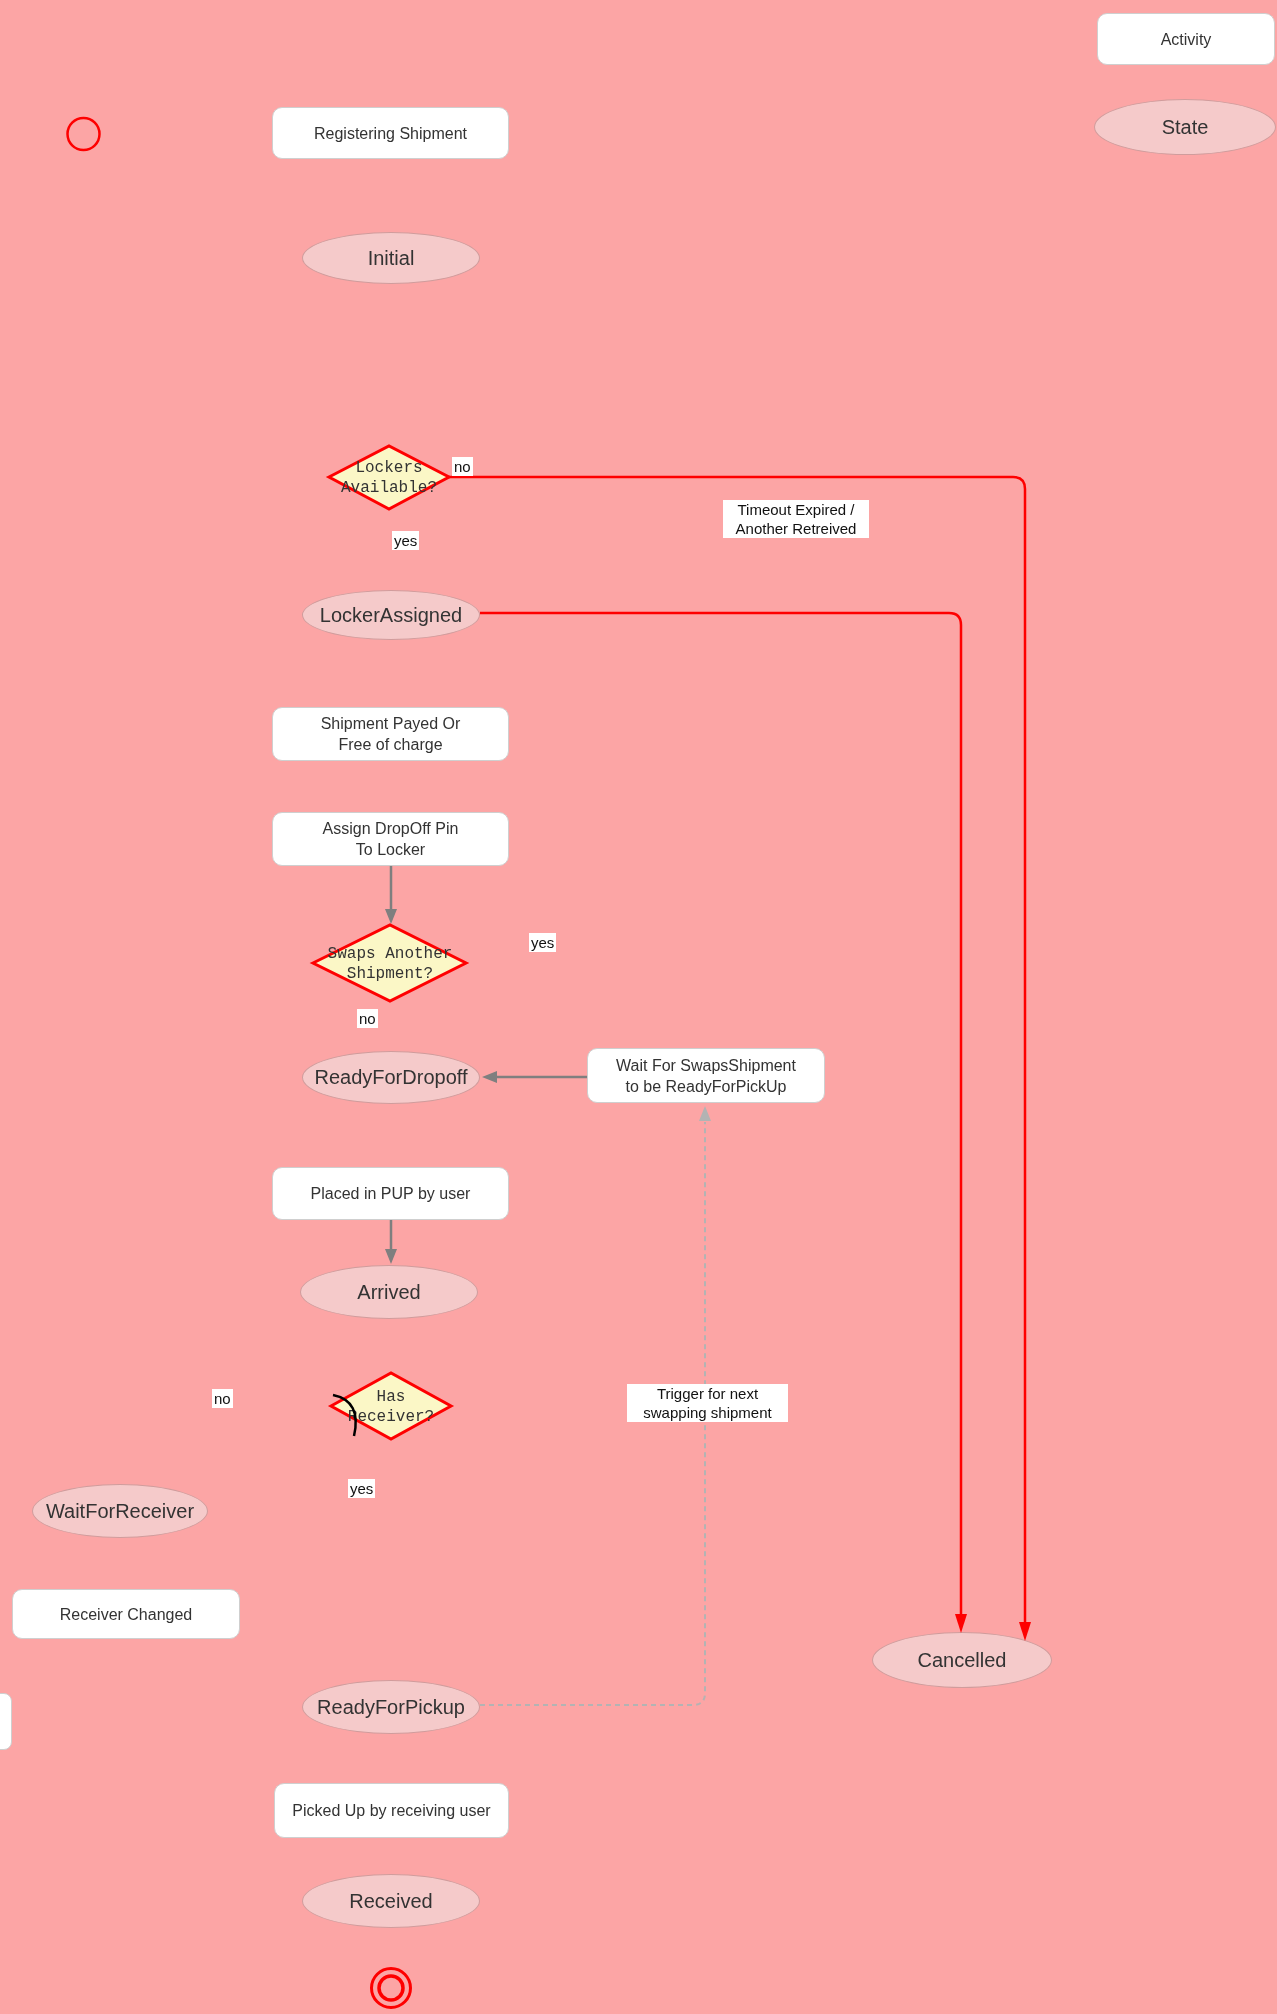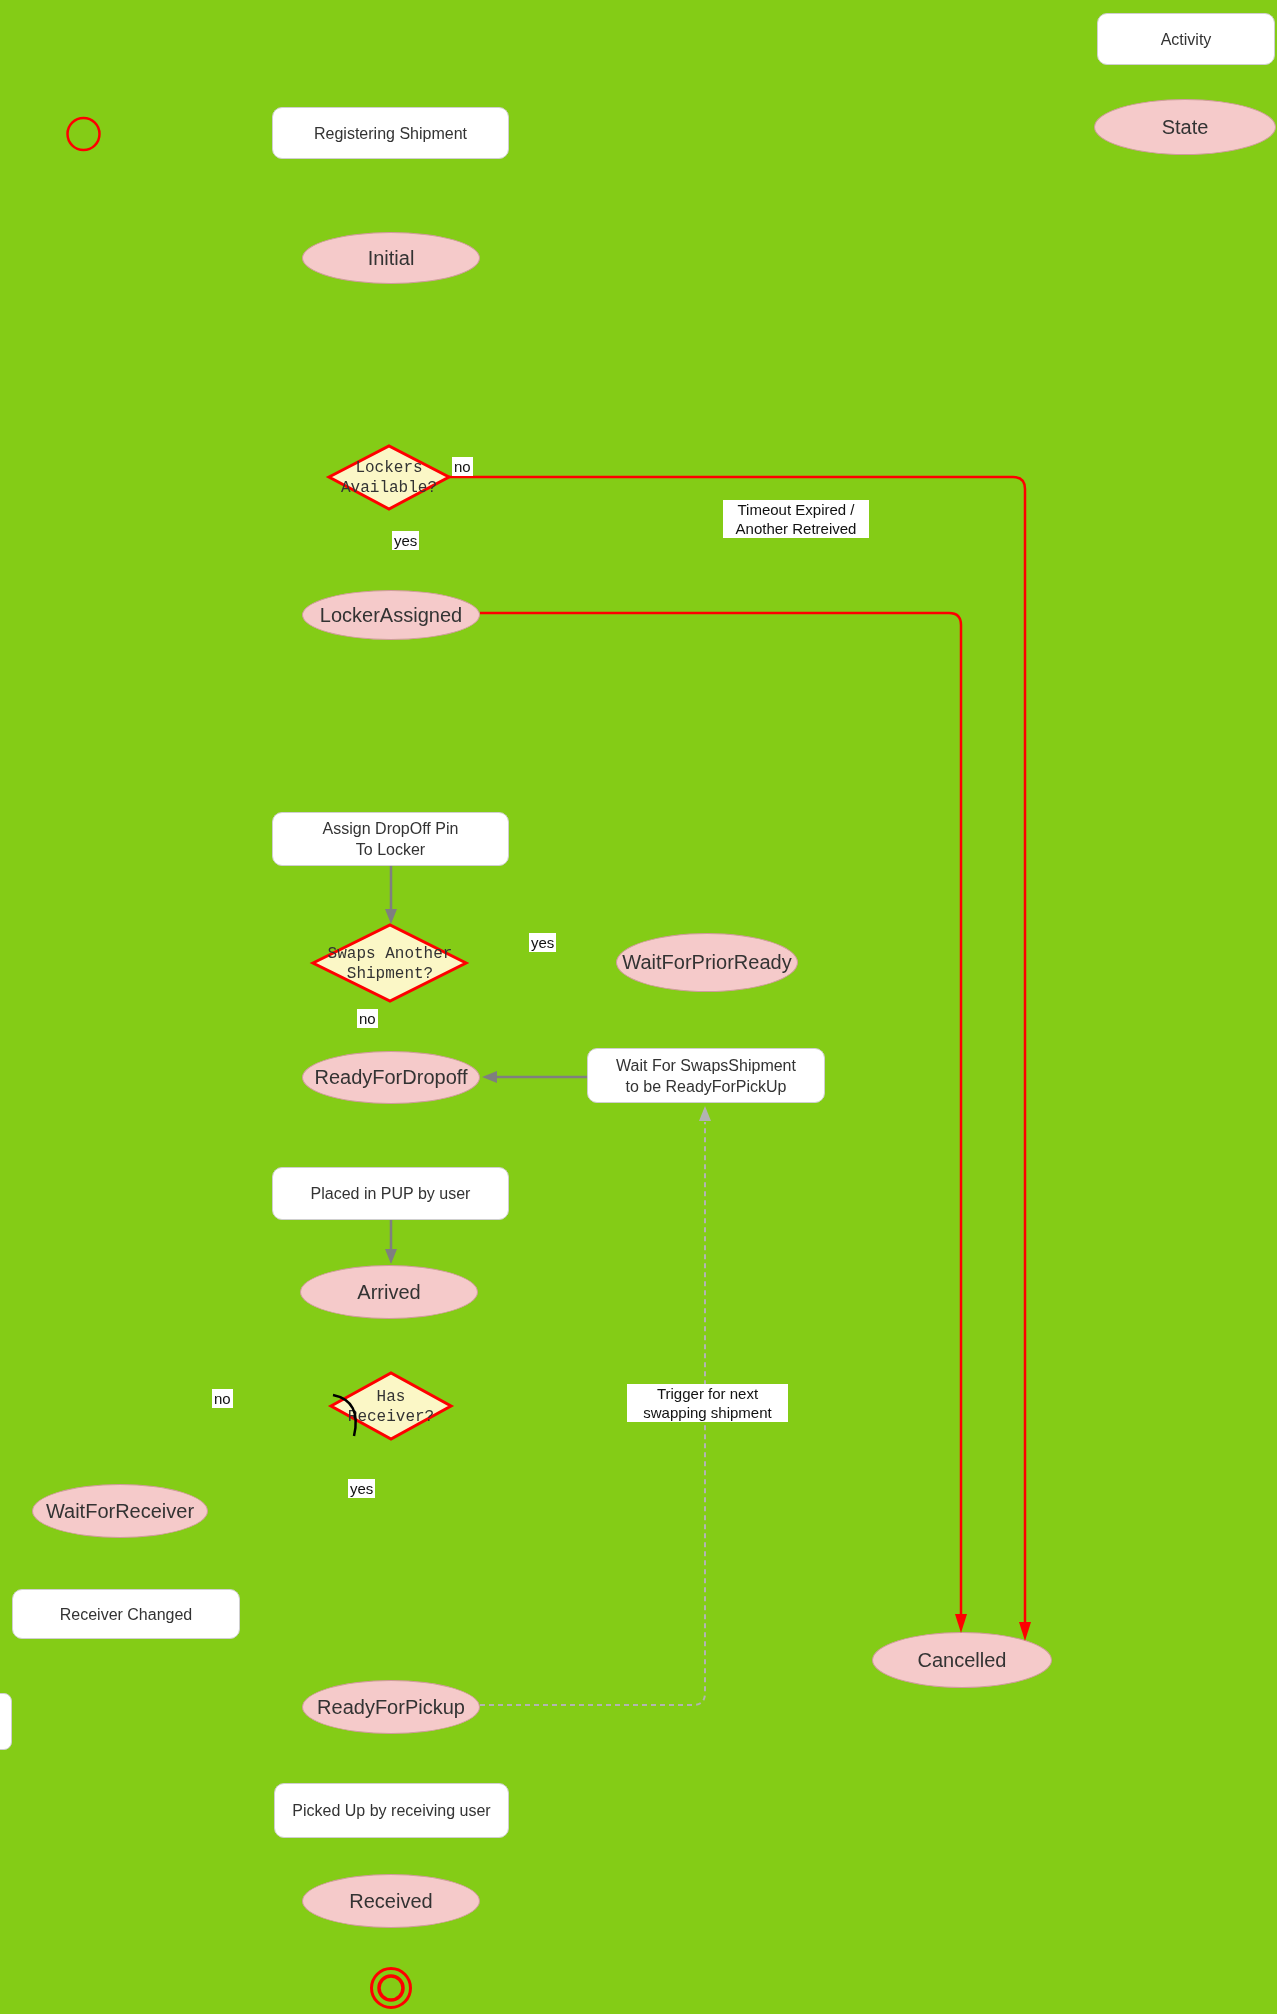--- a/index.html
+++ b/index.html
@@ -1,16 +1,16 @@
 <!DOCTYPE html>
 <html><head>
 <meta charset="utf-8">
 <style>
   html,body{margin:0;padding:0;background:#000;}
-  .stage{position:relative;width:1277px;height:2014px;background:#84cc16;overflow:hidden;
+  .stage{position:relative;width:1277px;height:2014px;background:#fca5a5;overflow:hidden;
          font-family:"Liberation Sans",sans-serif;}
   .layer{position:absolute;left:0;top:0;width:1277px;height:2014px;}
   .edges{z-index:1;}
   .nodes{z-index:2;}
   .overlay{z-index:3;pointer-events:none;}
 
   .activity{position:absolute;background:#ffffff;border:1px solid #cfcfcf;border-radius:10px;
             display:flex;flex-direction:column;align-items:center;justify-content:center;
             color:#333;font-size:16px;line-height:21px;text-align:center;box-sizing:border-box;}
   .state{position:absolute;background:#f5caca;border:1px solid #d09c9c;border-radius:50%;
@@ -50,20 +50,24 @@
     <div class="activity" style="left:1097px;top:13px;width:178px;height:52px;">
       <span>Activity</span>
     </div>
     <div class="state" style="left:1094px;top:99px;width:182px;height:56px;">
       <span>State</span>
     </div>
 
     <div class="activity" style="left:272px;top:107px;width:237px;height:52px;">
       <span>Registering Shipment</span>
     </div>
+    <div class="activity" style="left:272px;top:707px;width:237px;height:54px;">
+      <span>Shipment Payed Or</span>
+      <span>Free of charge</span>
+    </div>
     <div class="activity" style="left:272px;top:812px;width:237px;height:54px;">
       <span>Assign DropOff Pin</span>
       <span>To Locker</span>
     </div>
     <div class="activity" style="left:587px;top:1048px;width:238px;height:55px;">
       <span>Wait For SwapsShipment</span>
       <span>to be ReadyForPickUp</span>
     </div>
     <div class="activity" style="left:272px;top:1167px;width:237px;height:53px;">
       <span>Placed in PUP by user</span>
@@ -74,23 +78,20 @@
     <div class="activity" style="left:-16px;top:1693px;width:28px;height:57px;border-radius:8px;"></div>
     <div class="activity" style="left:274px;top:1783px;width:235px;height:55px;">
       <span>Picked Up by receiving user</span>
     </div>
 
     <div class="state" style="left:302px;top:232px;width:178px;height:52px;">
       <span>Initial</span>
     </div>
     <div class="state" style="left:302px;top:590px;width:178px;height:50px;">
       <span>LockerAssigned</span>
-    </div>
-    <div class="state" style="left:616px;top:933px;width:182px;height:59px;">
-      <span>WaitForPriorReady</span>
     </div>
     <div class="state" style="left:302px;top:1051px;width:178px;height:53px;">
       <span>ReadyForDropoff</span>
     </div>
     <div class="state" style="left:300px;top:1265px;width:178px;height:54px;">
       <span>Arrived</span>
     </div>
     <div class="state" style="left:32px;top:1484px;width:176px;height:54px;">
       <span>WaitForReceiver</span>
     </div>

